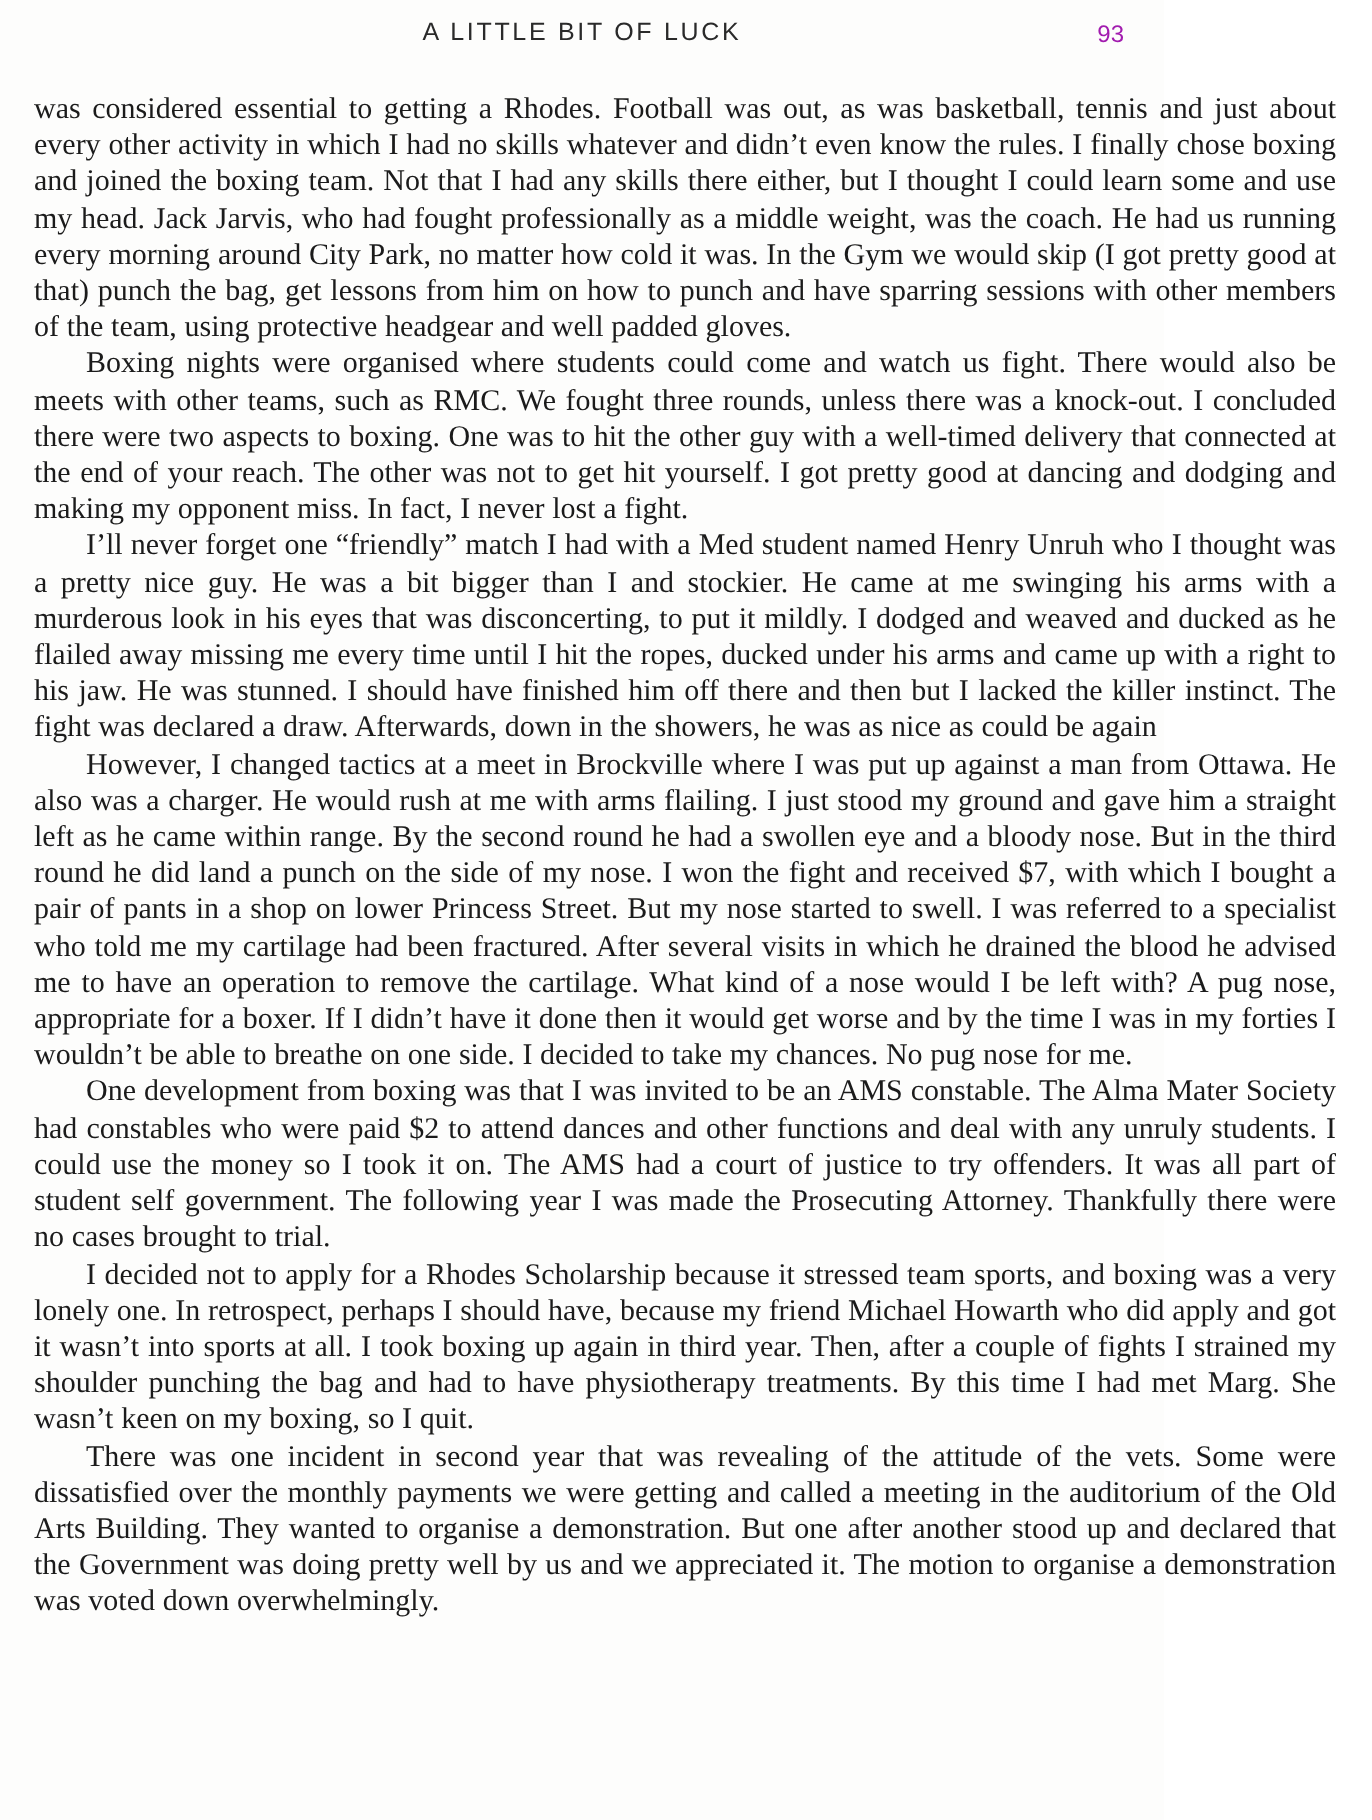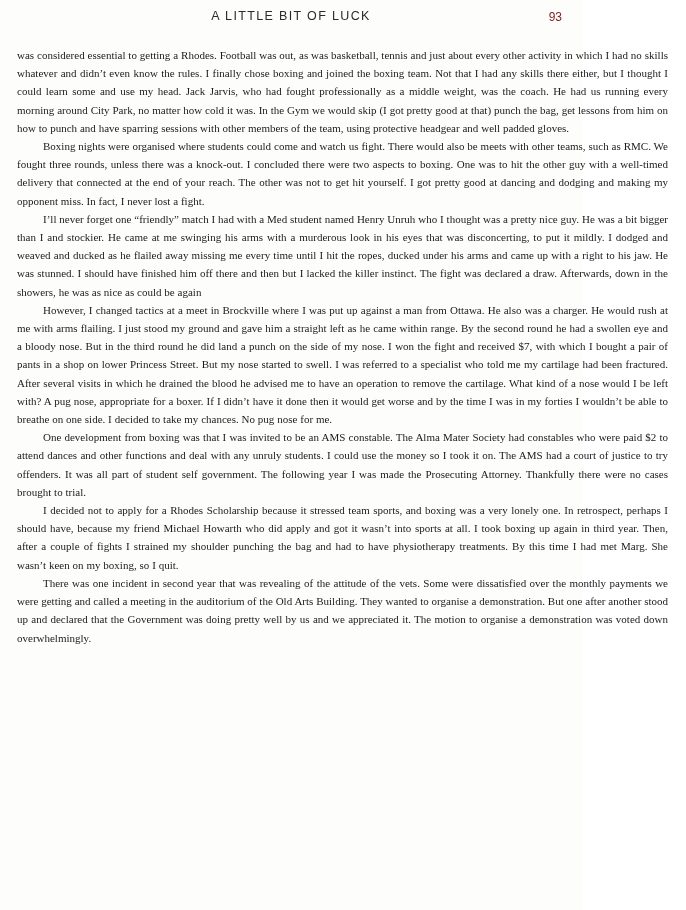--- a/index.html
+++ b/index.html
@@ -45,36 +45,36 @@
     letter-spacing: 1.35px;
     color: #2a2a2a;
     white-space: nowrap;
   }
   .running-head-folio {
     position: absolute;
     right: 3px;
     top: 1px;
     font-family: "Liberation Sans", "DejaVu Sans", sans-serif;
     font-size: 12px;
-    color: #7f1d1d;
+    color: #a21caf;
   }
 
   
   .textblock {
     position: absolute;
     top: 46px;
     left: 17px;
     width: 651px;
   }
 
   .para {
     margin: 0;
     text-align: justify;
     text-justify: inter-word;
-    font-size: 11px;
+    font-size: 15px;
     line-height: 18.2px;
     text-indent: 26px;
     hyphens: none;
     -webkit-hyphens: none;
     word-spacing: 0.1px;
   }
   .para.no-indent {
     text-indent: 0;
   }
 </style>

